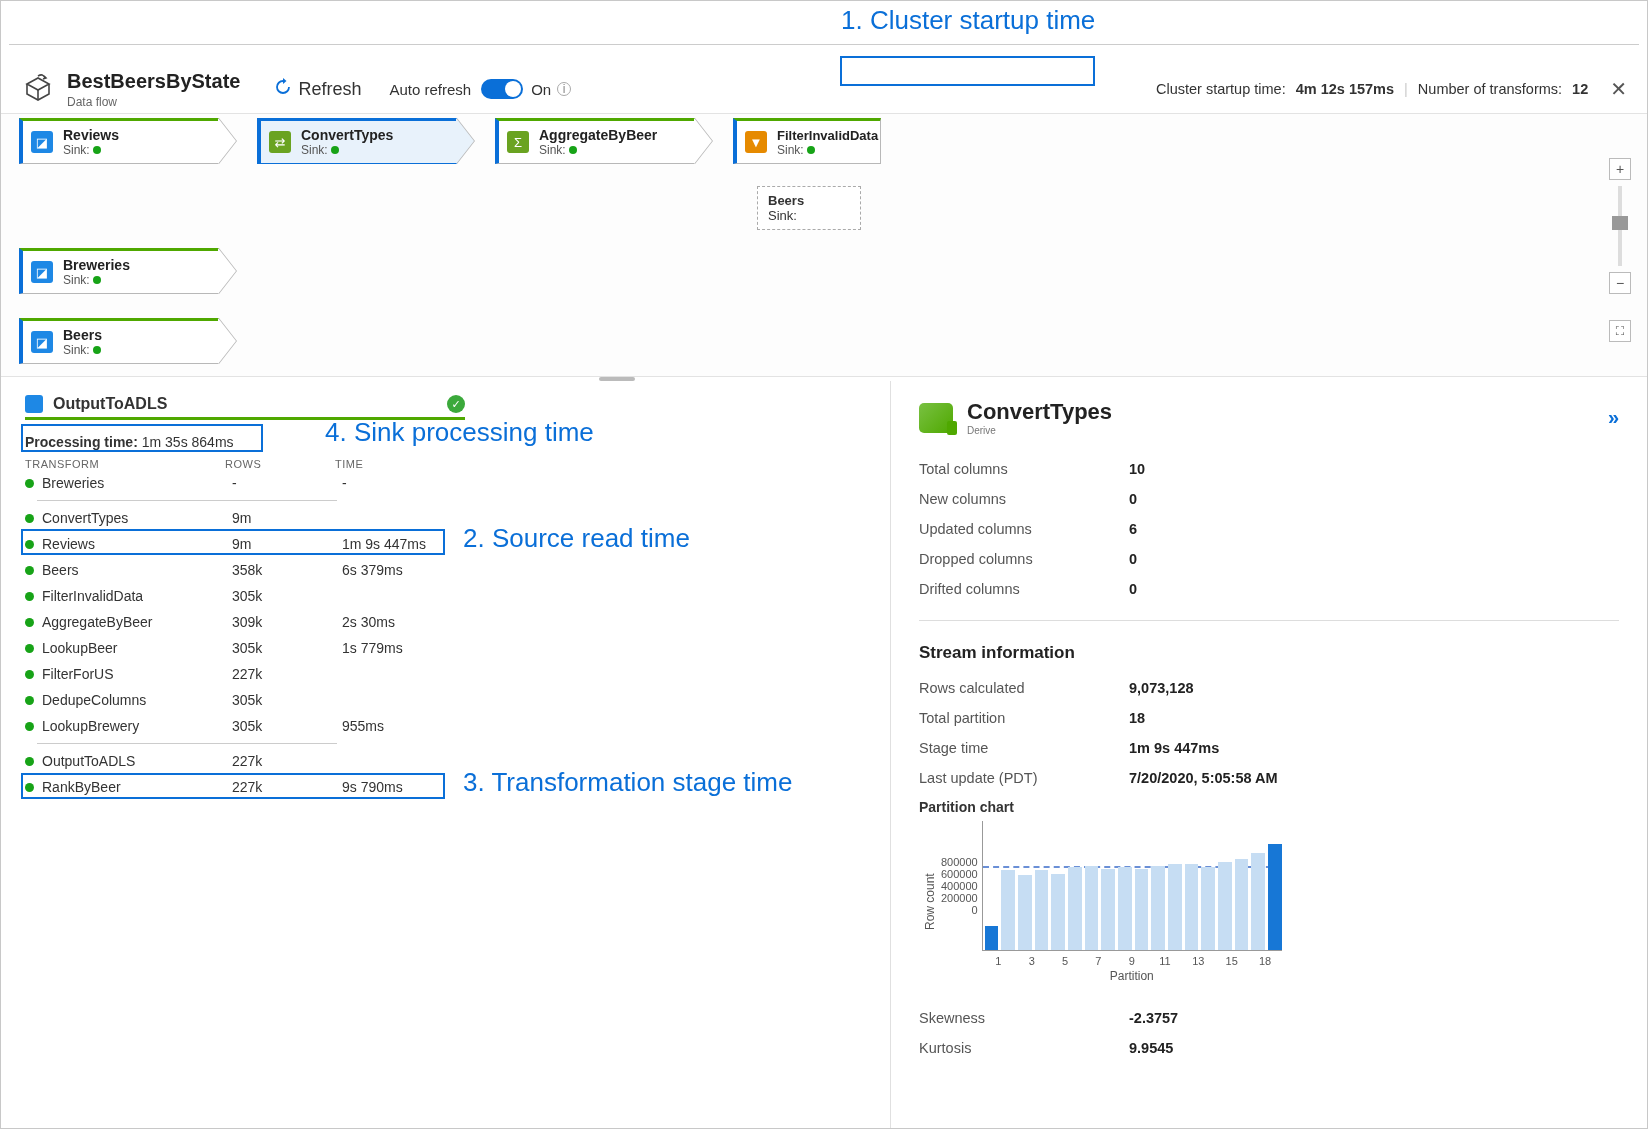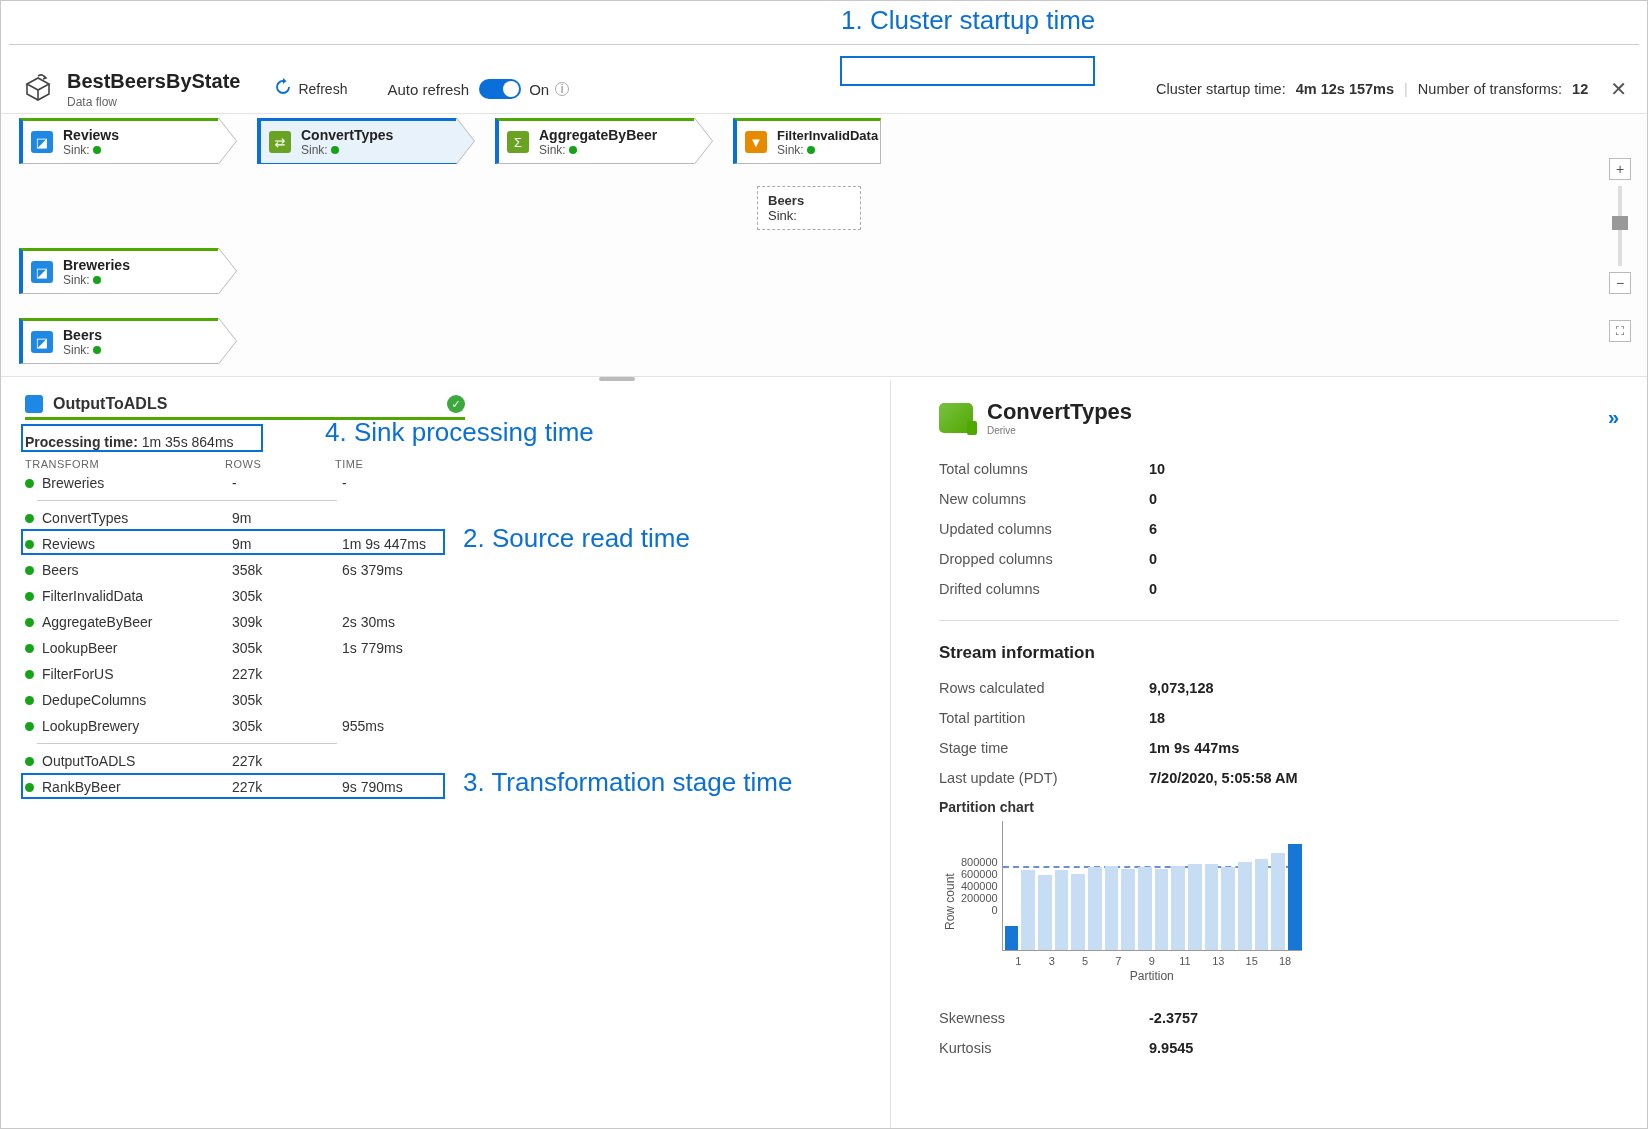--- a/index.html
+++ b/index.html
@@ -13,21 +13,21 @@
 
 .topline { position:absolute; top: 43px; left: 8px; right:8px; height:1px; background:#ccc; }
 
 
 .hdr { position: absolute; top: 62px; left: 20px; right: 20px; height: 52px; display: flex; align-items: center; }
 .cube-icon { width: 34px; height: 34px; margin-right: 12px; display:flex; align-items:center; justify-content:center;}
 .hdr-title { font-size: 20px; font-weight: 600; color:#222;}
 .hdr-sub { font-size: 12px; color: #666; margin-top:2px; }
 .hdr-spacer { flex: 0 0 28px; }
 .refresh-icon { color: #0a6fd8; font-size: 18px; margin: 0 6px; }
-.refresh-label { font-size: 14px; color: #333; margin-right: 40px; }
+.refresh-label { font-size: 18px; color: #333; margin-right: 28px; }
 .autorefresh-label { font-size: 15px; color: #333; margin-right: 10px; }
 .toggle { width: 42px; height: 20px; background: #0a6fd8; border-radius: 10px; position: relative; margin-right: 8px; }
 .toggle .knob { position:absolute; right:2px; top:2px; width:16px; height:16px; background:#fff; border-radius:50%; }
 .on-label { font-size: 15px; color:#333; margin-right:6px;}
 .info-icon { font-size:12px; color:#888; border:1px solid #aaa; border-radius:50%; width:14px; height:14px; display:inline-flex; align-items:center; justify-content:center;}
 .hdr-grow { flex: 1; }
 .hdr-metrics { font-size: 14.5px; color: #333; display:flex; align-items:center; gap:10px; }
 .hdr-metrics b { font-weight:600; }
 .close-x { font-size: 20px; color: #555; margin-left:12px; cursor:pointer; }
 
@@ -45,21 +45,21 @@
 .node.selected { background: #e8f2fb; border-color:#0a6fd8; }
 .chevronR { position:absolute; width:0; height:0; border-top:23px solid transparent; border-bottom:23px solid transparent; border-left:18px solid #fff; filter: drop-shadow(1px 0 0 #b8b8b8); }
 .beersnode { position:absolute; border:1px dashed #aaa; background:#fff; padding:6px 10px; font-size:13px;}
 .zoomctl { position:absolute; right:14px; top:44px; width:26px; display:flex; flex-direction:column; align-items:center; gap:6px; }
 .zoomctl .btn { width:22px; height:22px; border:1px solid #bbb; background:#fff; display:flex; align-items:center; justify-content:center; font-size:14px; color:#555;}
 .zoomctl .track { width:4px; height:80px; background:#ddd; position:relative;}
 .zoomctl .track .handle { position:absolute; left:-6px; top:30px; width:16px; height:14px; background:#999; }
 .zoomctl .fitbtn { width:22px; height:22px; border:1px solid #bbb; background:#fff; font-size:12px; display:flex; align-items:center; justify-content:center; color:#555; margin-top:20px;}
 
 
-.lower { position:absolute; top:380px; left:0; right:0; bottom:0; display:flex;gap:20px; }
+.lower { position:absolute; top:380px; left:0; right:0; bottom:0; display:flex; }
 .sinkpanel { flex: 0 0 890px; padding: 14px 16px 0 24px; border-right:1px solid #e0e0e0; position:relative; }
 .sinkhdr { display:flex; align-items:center; gap:10px; border-bottom:3px solid #4fa800; padding-bottom:4px; width:440px;}
 .sinkhdr .sinkicon { width:18px; height:18px; background:#1e88e5; border-radius:3px; }
 .sinkhdr .sinkname { font-size:16px; font-weight:600;}
 .sinkhdr .spacer { flex:1;}
 .sinkhdr .ok { width:18px; height:18px; background:#3ba93b; border-radius:50%; color:#fff; font-size:11px; display:flex; align-items:center; justify-content:center;}
 .proctime { margin-top:14px; font-size:14px;}
 .proctime b { font-weight:600; }
 .tablehead { display:flex; font-size:11px; color:#666; letter-spacing:0.5px; margin-top:8px; text-transform:uppercase;}
 .th-transform { width:200px; }

